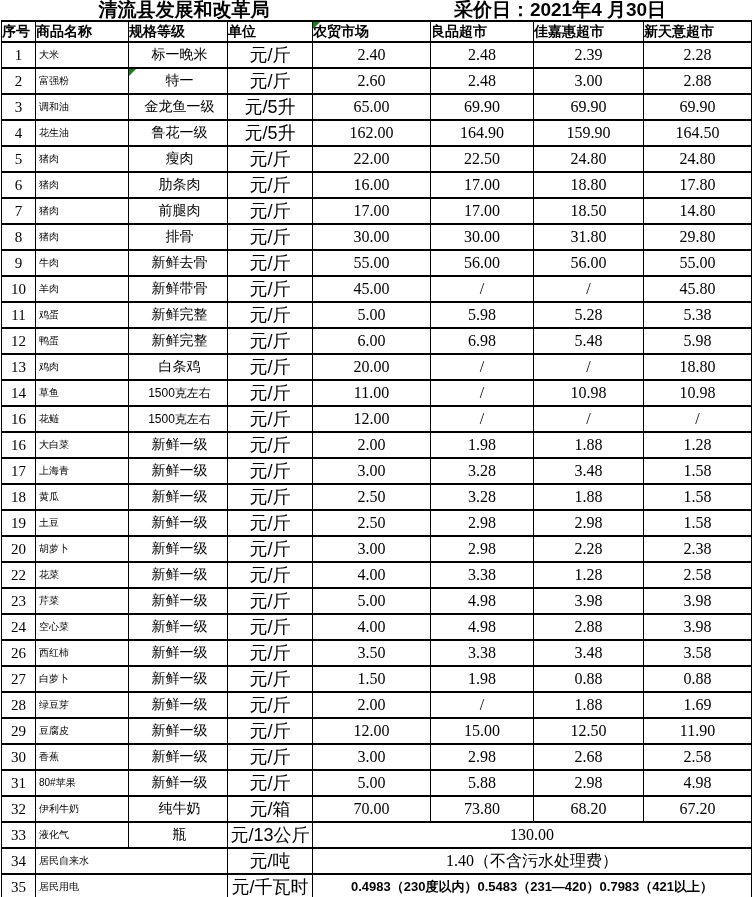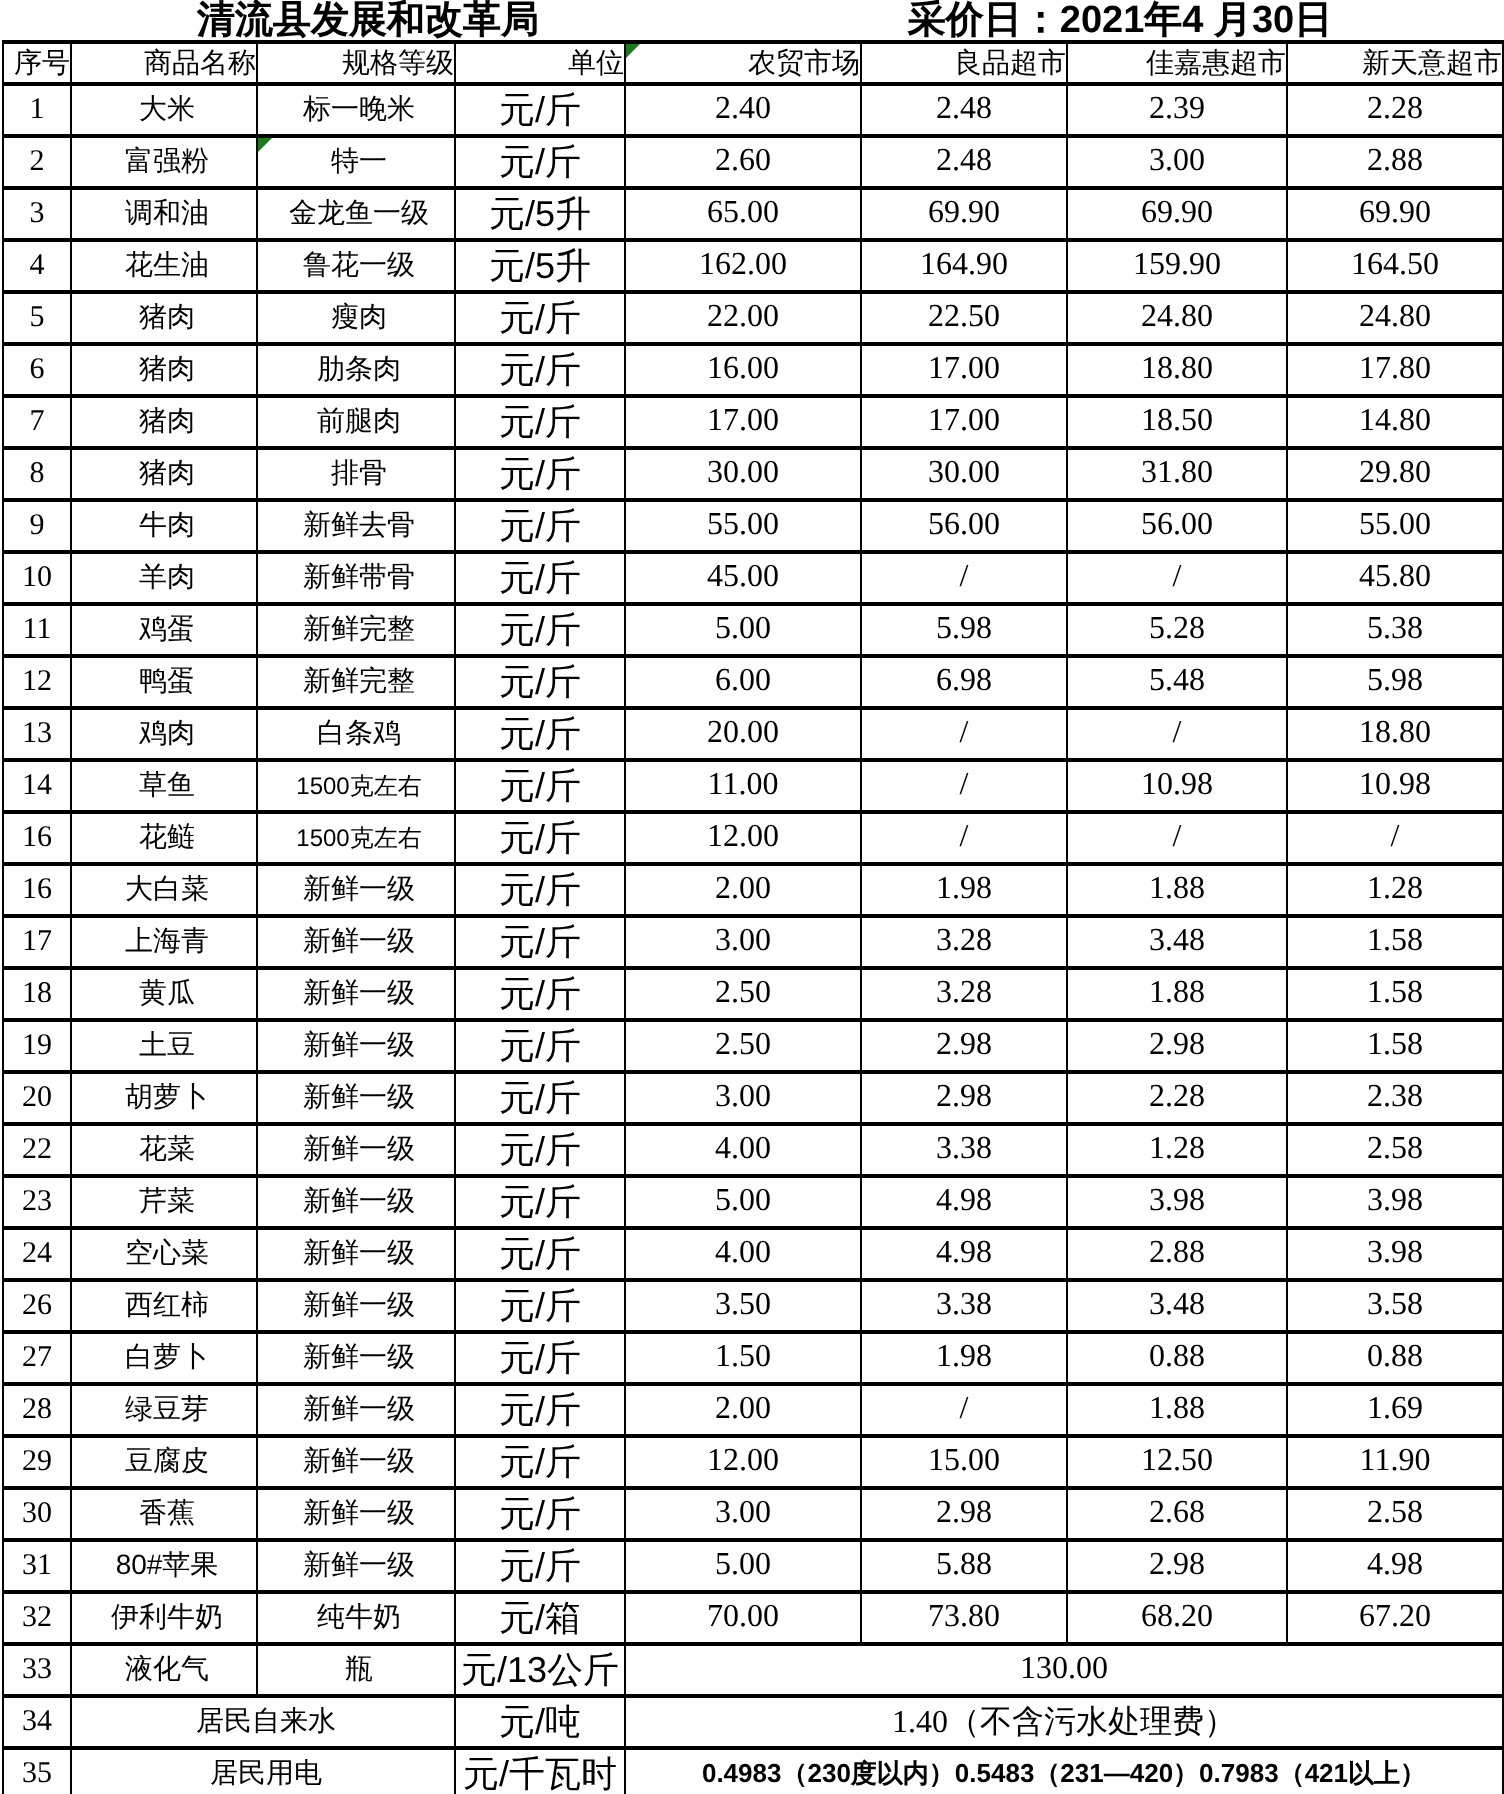--- a/index.html
+++ b/index.html
@@ -22,27 +22,27 @@
     width: 750px; margin-left: 1px;
   }
   th, td {
     border: 1px solid #000;
     border-top-width: 2px; border-bottom-width: 2px;
     height: 21px; padding: 0;
     overflow: hidden; white-space: nowrap;
     vertical-align: middle;
   }
   th {
-    font-weight: normal; font-size: 14px; text-align: right;
+    font-weight: bold; font-size: 14px; text-align: left;
     position: relative;
     font-family: "Liberation Sans", "DejaVu Sans", sans-serif;
   }
   td { position: relative; }
   .c-no    { font-size: 15px; text-align: center; }
-  .c-name  { font-size: 14px; text-align: center; padding-left: 3px;
+  .c-name  { font-size: 10px; text-align: left; padding-left: 3px;
              font-family: "Liberation Sans", "DejaVu Sans", sans-serif; }
   .c-spec  { font-size: 14px; text-align: center; padding-left: 3px;
              font-family: "Liberation Sans", "DejaVu Sans", sans-serif; }
   .c-unit  { font-size: 18px; text-align: center;
              font-family: "Liberation Sans", "DejaVu Sans", sans-serif; }
   .c-price { font-size: 16px; text-align: center; }
   .spec-small    { font-size: 12px; }
   .price-smaller { font-size: 13px; font-weight: bold;
                    font-family: "Liberation Sans", "DejaVu Sans", sans-serif; margin-top: 20px; }
   .flag::before {

